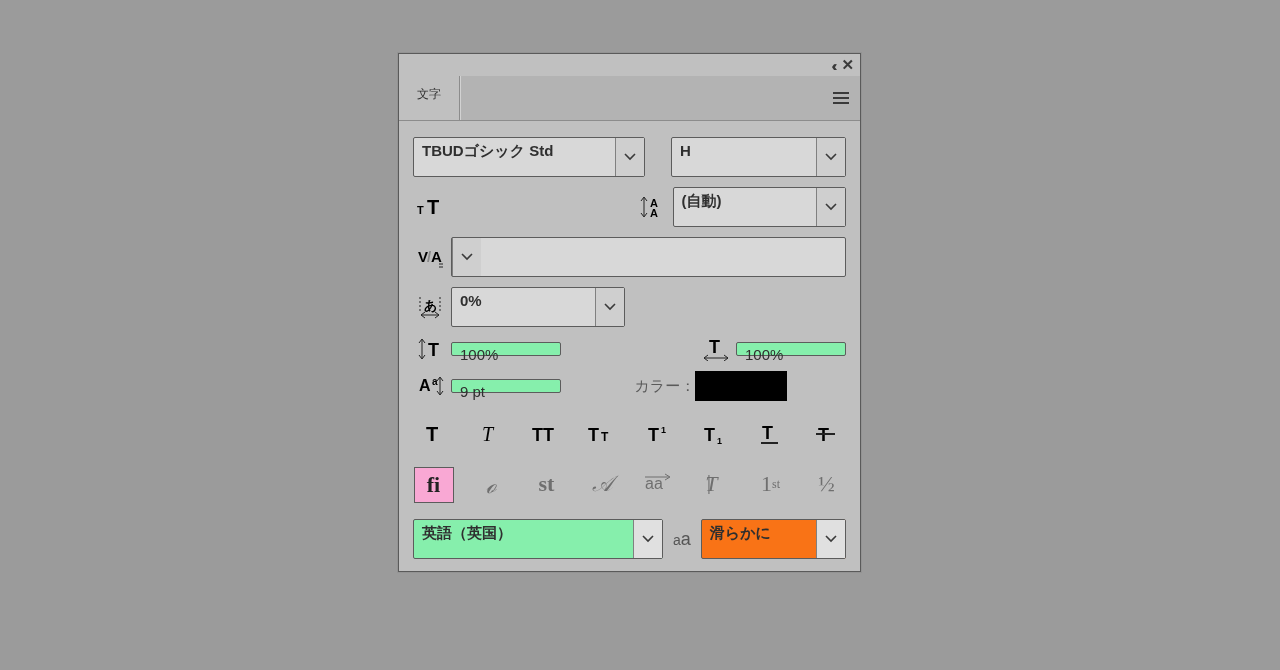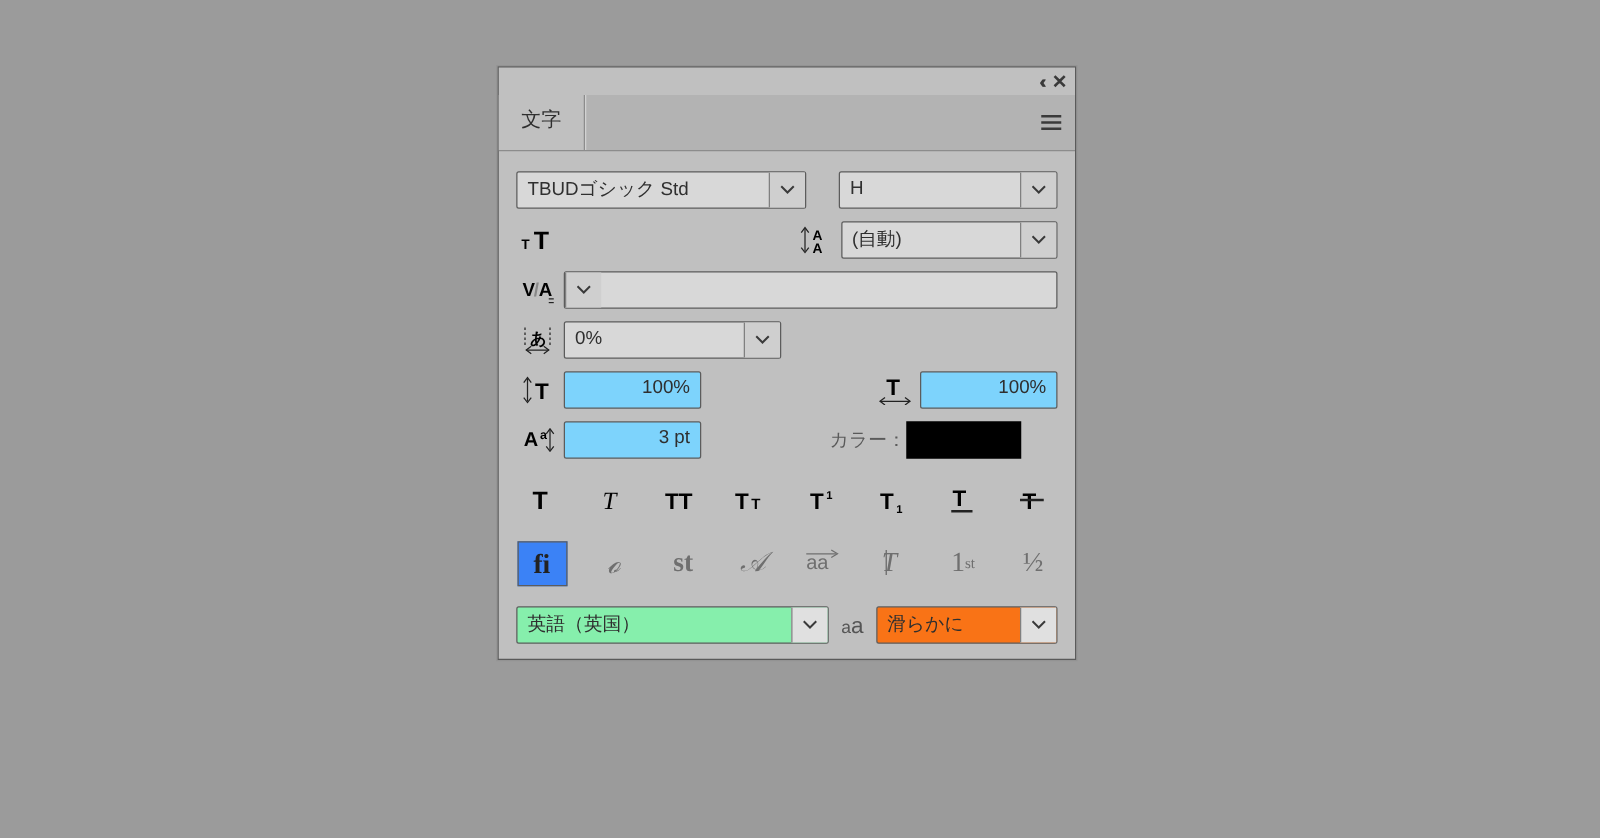--- a/index.html
+++ b/index.html
@@ -1,38 +1,38 @@
 <!DOCTYPE html>
 <html><head>
 <meta charset="utf-8">
 <style>
   html,body{margin:0;padding:0;width:1280px;height:670px;background:#9b9b9b;font-family:"Meiryo","Yu Gothic",sans-serif;font-size:15px;color:#2f2f2f;}
   .panel{position:absolute;left:398px;top:53px;width:463px;box-sizing:border-box;background:#c0c0c0;border:1px solid #5a5a5a;box-shadow:0 0 0 1px rgba(0,0,0,.05);}
   .win-bar{height:22px;display:flex;justify-content:flex-end;align-items:center;padding:0 6px;}
   .win-bar span{margin-left:8px;color:#3a3a3a;}
   .tab-row{display:flex;align-items:stretch;height:44px;border-bottom:1px solid #8c8c8c;position:relative;}
-  .tab{padding:10px 18px 0 18px;border-right:1px solid #8c8c8c;background:#c0c0c0;font-size:16px;}
+  .tab{padding:10px 18px 0 18px;border-right:1px solid #8c8c8c;background:#c0c0c0;font-size:12px;}
   .tab-rest{flex:1;background:#b3b3b3;border-left:1px solid #d2d2d2;position:relative;}
   .flyout{position:absolute;right:10px;top:50%;transform:translateY(-50%);}
   .flyout svg{display:block;}
   .body{padding:16px 14px 12px 14px;}
   .row{display:flex;align-items:center;margin-bottom:10px;gap:10px;}
-  .combo{display:flex;align-items:stretch;height:30px;background:#d8d8d8;border:1px solid #5c5c5c;border-radius:2px;box-sizing:border-box;}
+  .combo{display:flex;align-items:stretch;height:40px;background:#d8d8d8;border:1px solid #5c5c5c;border-radius:2px;box-sizing:border-box;font-weight:bold;}
   .combo .val{flex:1;padding:4px 8px;overflow:hidden;white-space:nowrap;font-size:15px;}
   .combo .btn{width:28px;border-left:1px solid #808080;display:flex;align-items:center;justify-content:center;background:#cfcfcf;}
   .combo .btn svg{display:block;}
-  .input-box{height:30px;background:#7dd3fc;border:1px solid #5c5c5c;border-radius:2px;padding:3px 8px;box-sizing:border-box;font-size:15px;text-align:right;}
+  .input-box{height:14px;background:#86efac;border:1px solid #5c5c5c;border-radius:2px;padding:3px 8px;box-sizing:border-box;font-size:15px;}
   .field-icon{width:38px;display:flex;align-items:center;justify-content:center;flex:none;}
   .field-icon svg{display:block;}
   .half{flex:1;display:flex;align-items:center;}
   .swatch{width:92px;height:30px;background:#000;}
   .style-row,.ot-row{display:flex;justify-content:center;gap:18px;margin:16px 0;}
   .style-btn,.ot-btn{width:38px;height:34px;display:flex;align-items:center;justify-content:center;}
   .ot-btn{color:#6f6f6f;font-size:22px;}
-  .ot-btn.active{background:#3b82f6;border:1px solid #5c5c5c;color:#222;}
+  .ot-btn.active{background:#f9a8d4;border:1px solid #5c5c5c;color:#222;}
   .lbl{color:#5a5a5a;}
   .chev{fill:none;stroke:#3a3a3a;stroke-width:1.6;}
 </style>
 </head>
 <body>
 
 <div class="panel">
 
   <div class="win-bar">
     <span style="letter-spacing:-4px;font-weight:bold;">‹‹</span>
@@ -178,23 +178,23 @@
       <div class="half">
         <div class="field-icon">
           <svg width="30" height="24">
               <text x="2" y="17" font-size="16" font-weight="bold">A</text>
               <text x="15" y="11" font-size="10" font-weight="bold">a</text>
               <line x1="23" y1="4" x2="23" y2="20" stroke="#222"></line>
               <polyline points="20,7 23,3 26,7" fill="none" stroke="#222"></polyline>
               <polyline points="20,17 23,21 26,17" fill="none" stroke="#222"></polyline>
             </svg>
         </div>
-        <div class="input-box" style="flex:0 0 110px">3 pt</div>
-      </div>
-      <div class="half" style="justify-content:center">
+        <div class="input-box" style="flex:0 0 110px">9 pt</div>
+      </div>
+      <div class="half" style="justify-content:flex-start">
         <span class="lbl">カラー：</span>
         <div class="swatch" title="#000000"></div>
       </div>
     </div>
 
     <div class="style-row">
       <div class="style-btn">
           <svg width="22" height="22">
             <text x="3" y="18" font-size="20" font-weight="900">T</text>
           </svg>

